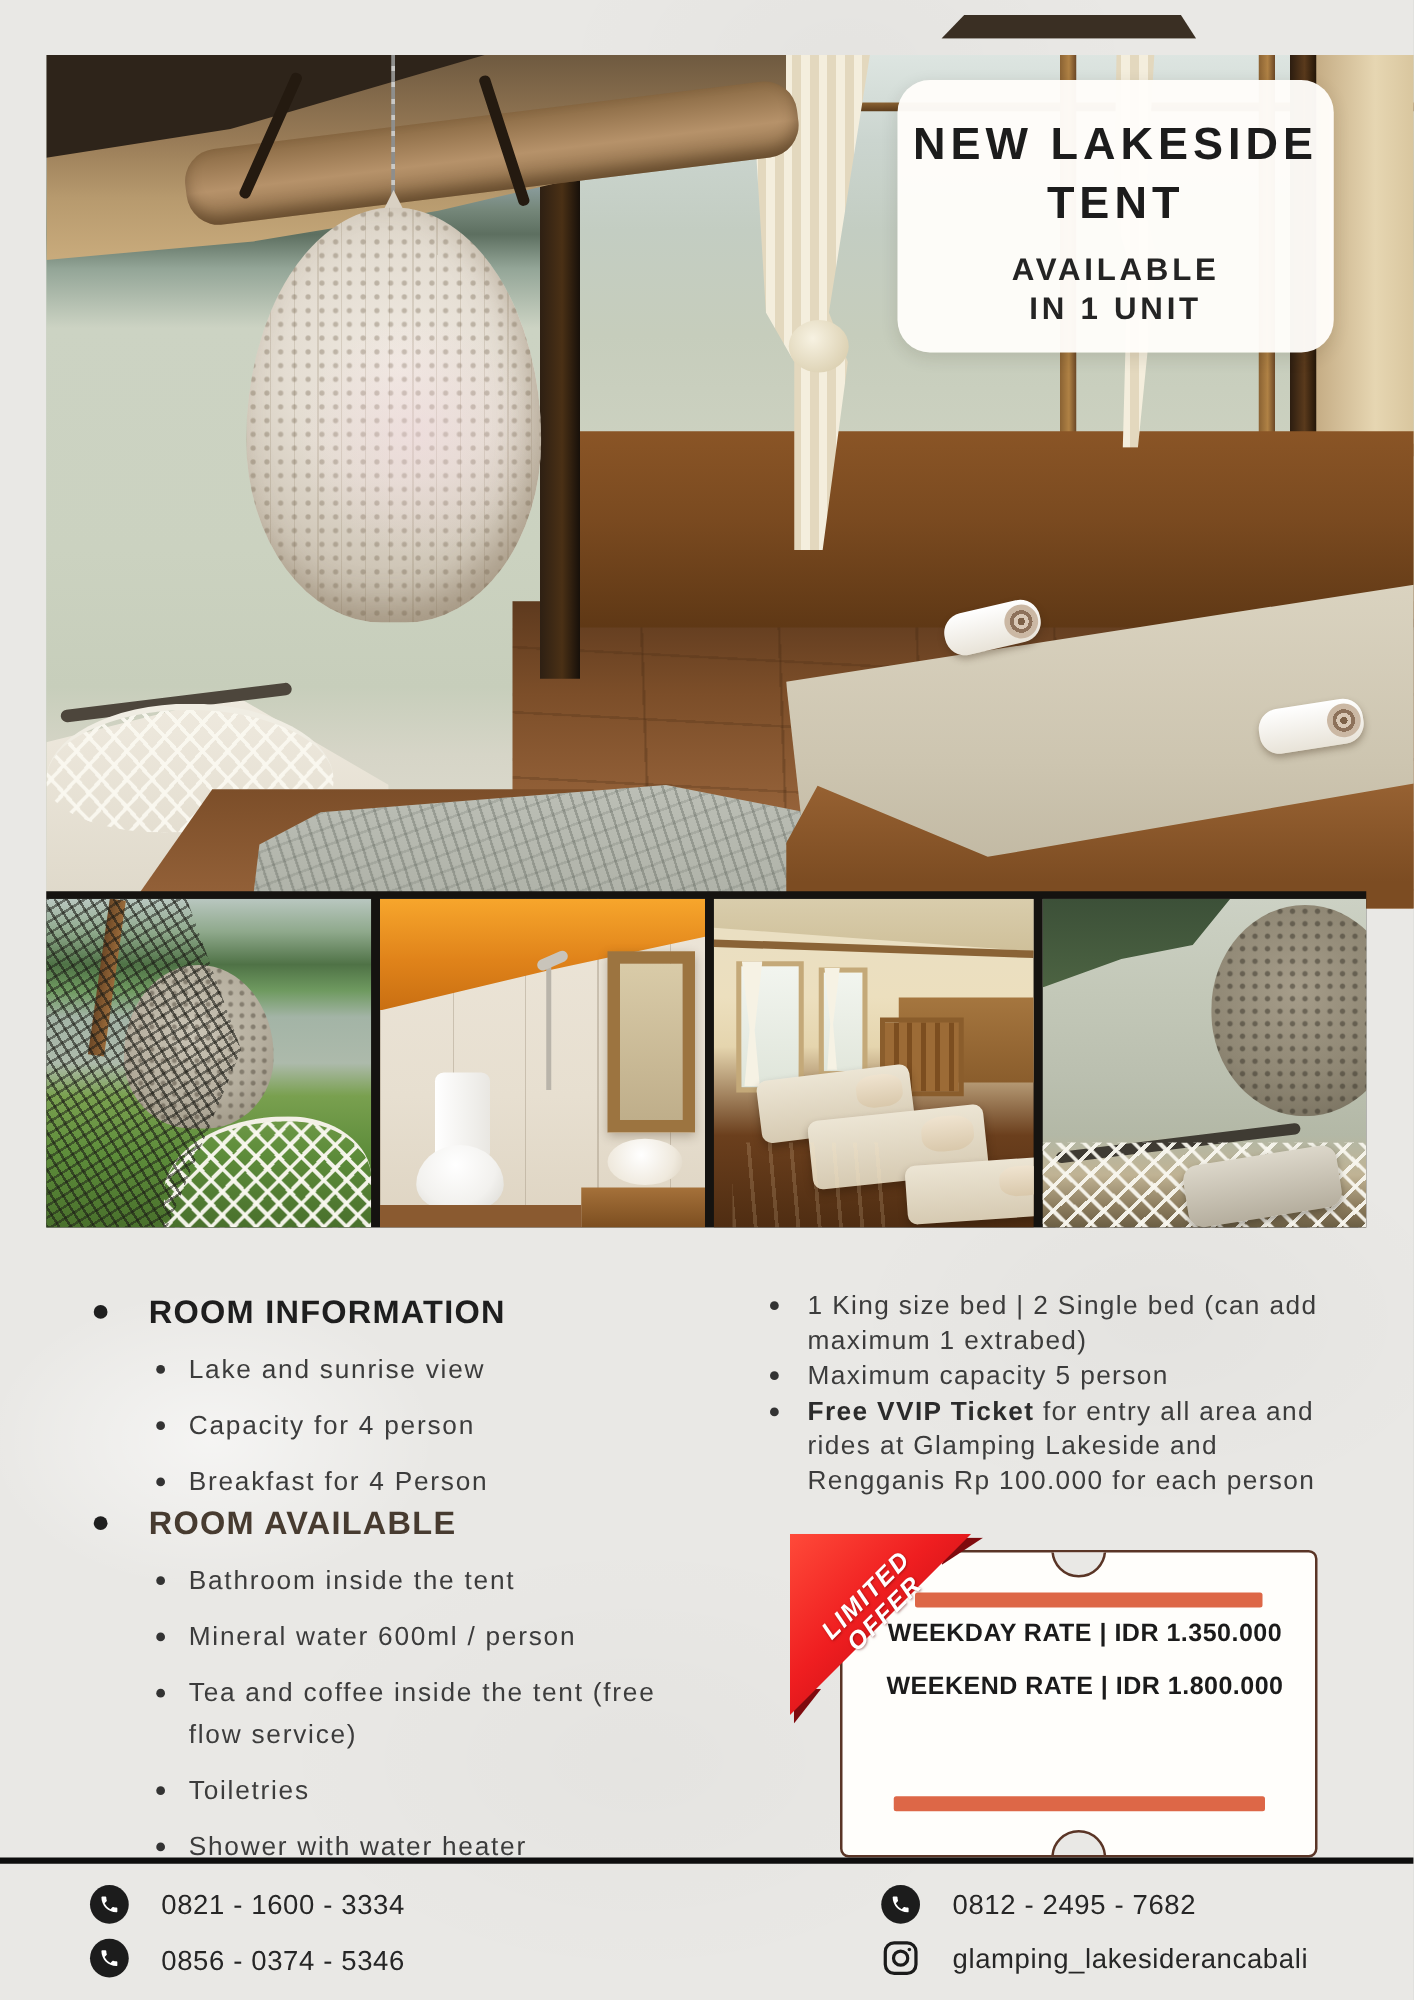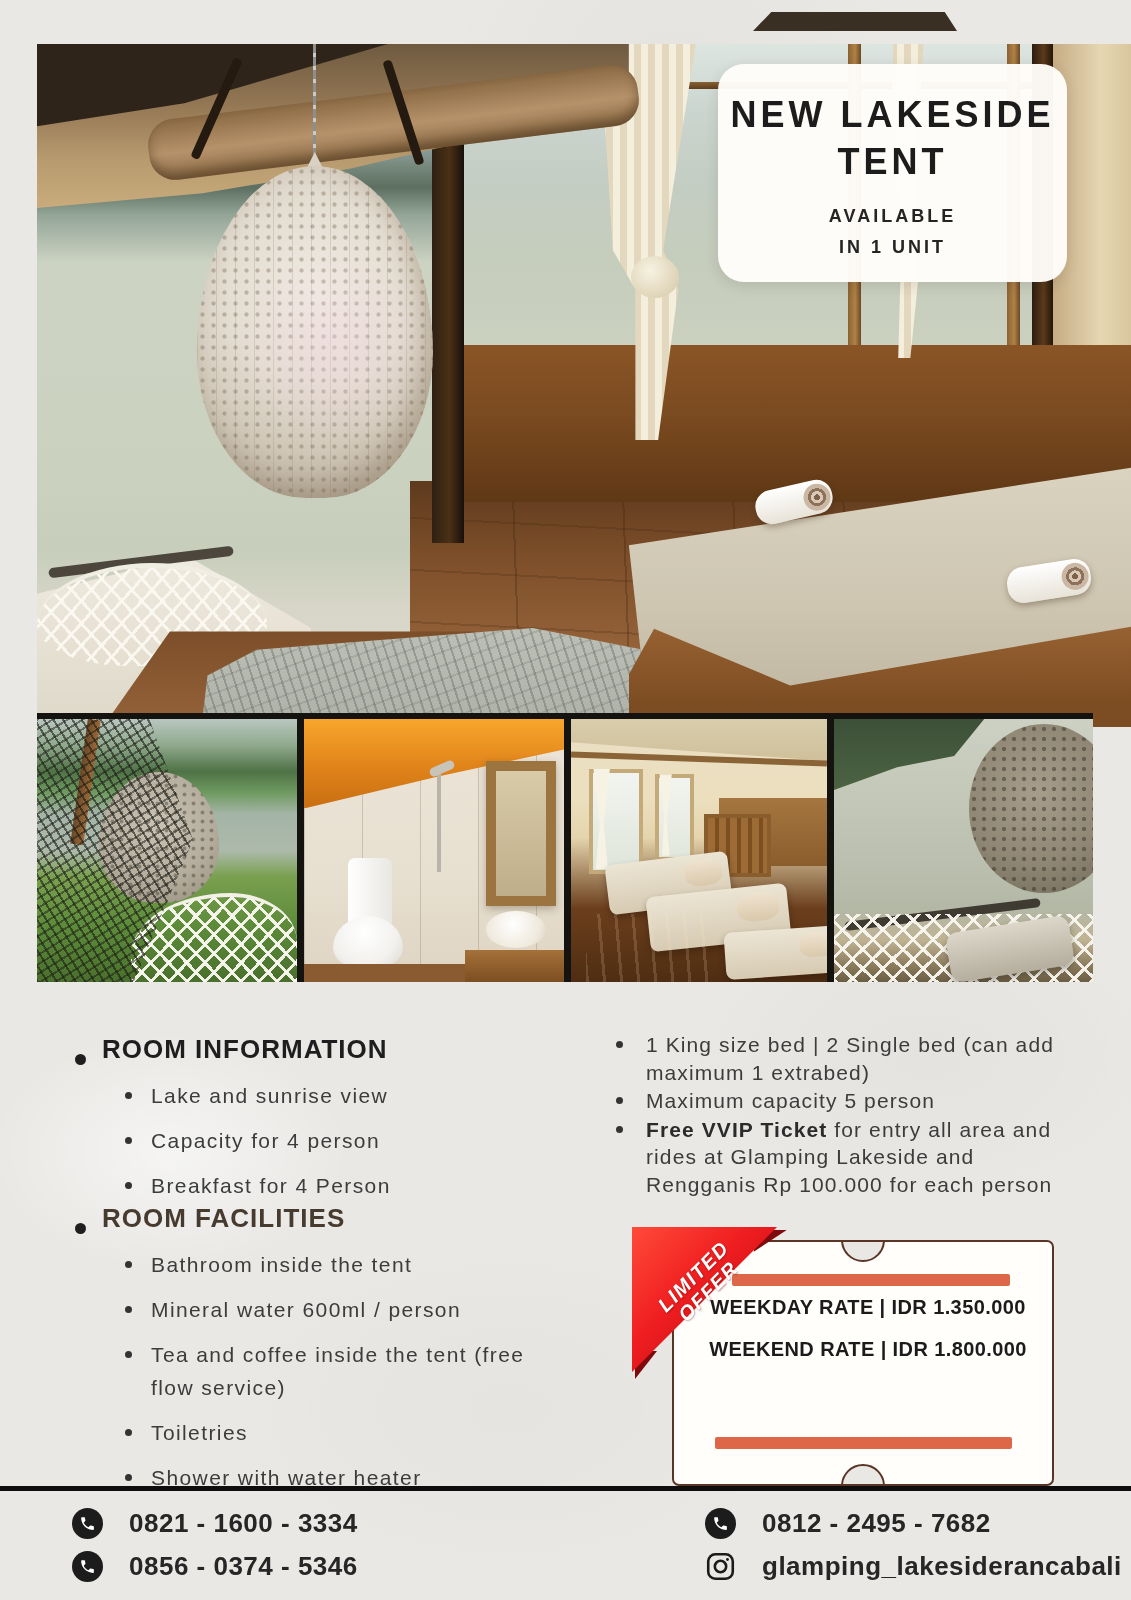--- a/index.html
+++ b/index.html
@@ -99,21 +99,21 @@
     clip-path:polygon(0 0, 100% 0, 42% 62%, 0 86%); }
   .canopy-roll{ left:10%; top:7%; width:45%; height:9%; border-radius:26px; transform:rotate(-7deg);
     background:linear-gradient(180deg,#8a6a44,#b6926a 55%,#90704a);
     box-shadow:inset 0 -7px 12px rgba(50,30,12,.45); }
   .strap{ width:9px; height:16%; background:#241a10; border-radius:4px; }
   .strap-1{ left:16%; top:1.5%; transform:rotate(24deg); }
   .strap-2{ left:33%; top:2%; transform:rotate(-18deg); }
   .title-card{ left:681px; top:20px; width:349px; height:218px; border-radius:26px;
     background:rgba(255,253,250,.97); box-shadow:0 4px 14px rgba(40,30,20,.12); text-align:center; }
   .card-title{ margin-top:27px; font-size:36px; font-weight:800; color:#1c1c1c; letter-spacing:4px; line-height:47px; }
-  .card-sub{ margin-top:16px; font-size:18px; font-weight:700; color:#242424; letter-spacing:3px; line-height:31px; }
+  .card-sub{ margin-top:16px; font-size:25px; font-weight:700; color:#242424; letter-spacing:3px; line-height:31px; }
 
   
   .thumbs{ left:37px; top:713px; width:1056px; height:269px; background:#151310;
     display:flex; gap:7px; padding-top:6px; }
   .thumb{ position:relative; height:263px; overflow:hidden; }
   .thumb > div{ position:absolute; }
   .t-1{ width:260px; } .t-2{ width:260px; } .t-3{ width:256px; } .t-4{ flex:1; }
 
   .t1-base{ inset:0;
     background:linear-gradient(180deg,#b9c7c0 0%,#8fa98c 10%,#4f7246 20%,#6f9a60 28%,#a3b4a6 36%,#adbaab 50%,#79a04f 60%,#5d8c3a 78%,#49702c 100%); }
@@ -190,21 +190,21 @@
   .t4-frame{ left:4%; bottom:24%; width:76%; height:9px; background:#3f3b33; border-radius:5px; transform:rotate(-7deg); }
   .t4-net{ left:0; bottom:0; width:100%; height:26%;
     background:
       repeating-linear-gradient(44deg, rgba(248,246,238,.95) 0 3px, transparent 3px 14px),
       repeating-linear-gradient(-44deg, rgba(248,246,238,.95) 0 3px, transparent 3px 14px); }
   .t4-cushion{ right:8%; bottom:3%; width:48%; height:19%; border-radius:12px; transform:rotate(-9deg);
     background:linear-gradient(180deg,#dcd7ca,#b5ae9e); box-shadow:0 3px 6px rgba(40,35,25,.4); }
 
   
   .section{ color:#3d3d3d; }
-  .head-row{ display:flex; align-items:flex-end; gap:16px; }
+  .head-row{ display:flex; align-items:center; gap:33px; }
   .dot-lg{ width:11px; height:11px; border-radius:50%; background:#1f1f1f; flex:none; }
   .heading{ font-size:26px; font-weight:700; letter-spacing:1px; }
   .h-dark{ color:#1e1e1e; } .h-brown{ color:#473b30; }
   .blist{ margin:14px 0 0 48px; list-style:none; }
   .blist li{ position:relative; padding-left:28px; font-size:21px; letter-spacing:1.4px; line-height:33px; color:#3c3c3c;margin-top:12px; }
   .blist li::before{ content:""; position:absolute; left:2px; top:13px; width:7px; height:7px; border-radius:50%; background:#333; }
   .room-info{ left:75px; top:1034px; width:490px; }
   .room-fac{ left:75px; top:1203px; width:500px; }
 
   .right-col{ left:612px; top:1031px; width:475px; }
@@ -233,21 +233,21 @@
   .ribbon-text{ position:absolute; left:-10px; top:36px; width:158px; transform:rotate(-45deg);
     text-align:center; color:#fff; font-weight:700; font-style:italic; font-size:20px; line-height:21px; letter-spacing:1.5px;
     text-shadow:0 1px 2px rgba(90,0,0,.5); }
 
   
   .footer-line{ left:0; top:1486px; width:1131px; height:5px; background:#0e0e0e; }
   .contact{ position:absolute; display:flex; align-items:center; gap:26px; }
   .c-1{ left:72px; top:1508px; } .c-2{ left:72px; top:1551px;align-items:flex-end; }
   .c-3{ left:705px; top:1508px; } .c-4{ left:705px; top:1551px; }
   .icon-circle{ width:31px; height:31px; border-radius:50%; background:#1c1c1c; display:flex; align-items:center; justify-content:center; flex:none; }
-  .contact-text{ font-size:26px; color:#262626; letter-spacing:.5px;font-weight:bold; }
+  .contact-text{ font-size:22px; color:#262626; letter-spacing:.5px; }
   .ig-icon{ width:31px; height:31px; flex:none; }
 </style>
 </head>
 <body>
 
 <div class="page">
 
   <div class="abs roof-deco"></div>
 
   <div class="abs hero">
@@ -359,21 +359,21 @@
     <ul class="blist">
       <li>Lake and sunrise view</li>
       <li>Capacity for 4 person</li>
       <li>Breakfast for 4 Person</li>
     </ul>
   </div>
 
   <div class="abs section room-fac">
     <div class="head-row">
       <span class="dot-lg"></span>
-      <span class="heading h-brown">ROOM FACILITIES</span>
+      <span class="heading h-brown">ROOM AVAILABLE</span>
     </div>
     <ul class="blist" style="width:420px">
       <li>Bathroom inside the tent</li>
       <li>Mineral water 600ml / person</li>
       <li>Tea and coffee inside the tent (free flow service)</li>
       <li>Toiletries</li>
       <li>Shower with water heater</li>
     </ul>
   </div>
 

